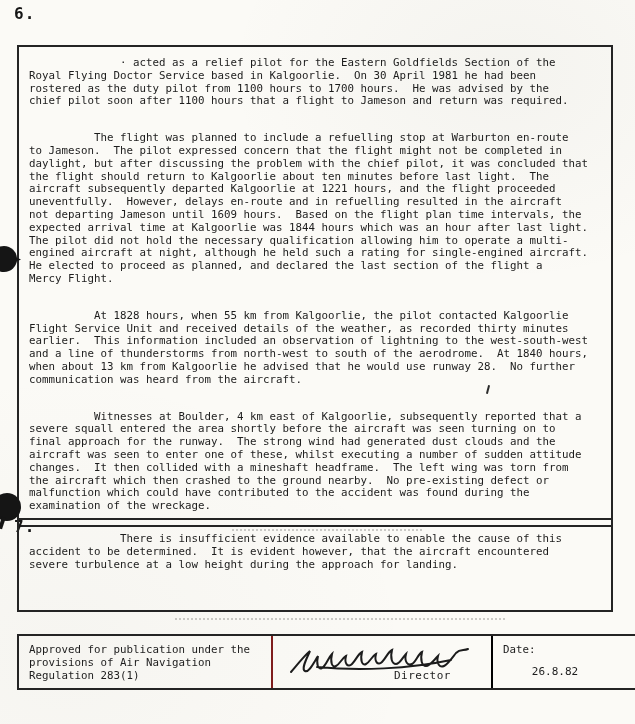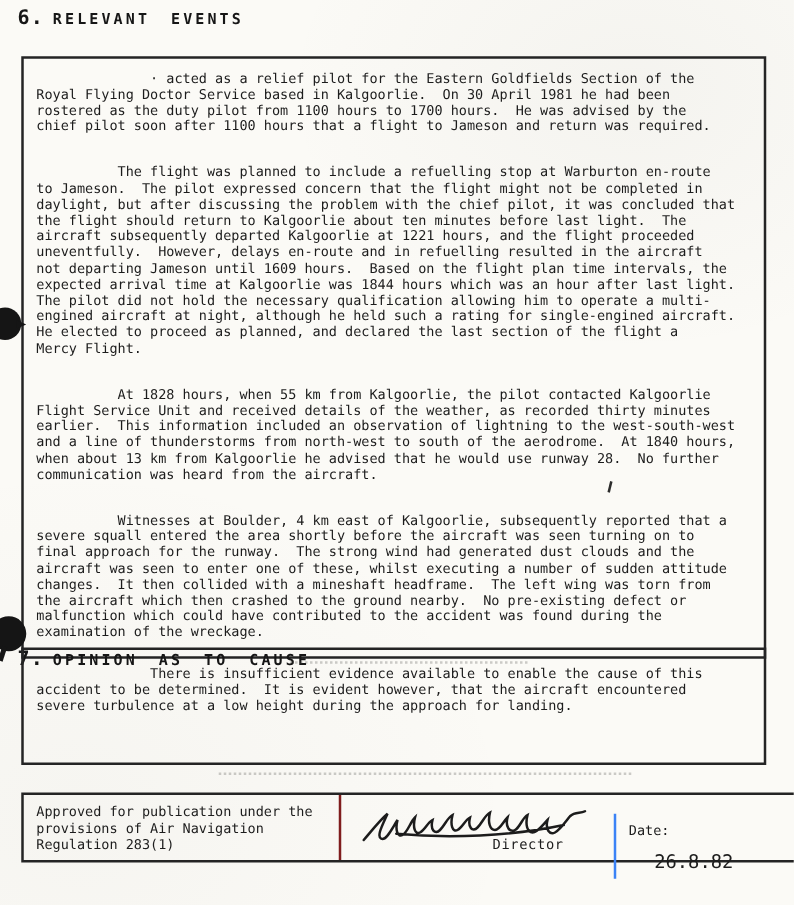--- a/index.html
+++ b/index.html
@@ -82,23 +82,22 @@
     width: 252px;
     padding: 7px 0 0 10px;
   }
   #signature-cell {
     width: 220px;
     border-left: 2px solid #7f1d1d;
     position: relative;
   }
   #date-cell {
     width: 120px;
-    border-left: 2px solid #3b82f6;
+    border-left: 2px solid #000000;
     padding: 7px 0 0 10px;
-    margin-top: 15px;
   }
   .small-text {
     font-size: 10.8px;
     line-height: 13px;
     white-space: pre;
     margin: 0;
     font-family: inherit;
   }
   #signature-svg {
     position: absolute;
@@ -109,21 +108,21 @@
   }
   #director-label {
     position: absolute;
     left: 121px;
     bottom: 6px;
     font-size: 11px;
     letter-spacing: 0.5px;
   }
   #date-value {
     margin-top: 9px;
-    font-size: 15px;
+    font-size: 11px;
     text-align: center;
     padding-right: 4px;
   }
 
   
   .hole-punch {
     position: absolute;
     background: #151515;
     border-radius: 50%;
   }
@@ -160,21 +159,20 @@
     width: 2px; height: 9px;
     background: #2c2c2c;
     transform: rotate(14deg);
   }
 </style>
 </head>
 <body>
 
 <div class="sec-heading" id="heading-6">
   <span class="sec-num">6.</span>
-  <span class="sec-title">RELEVANT EVENTS</span>
 </div>
 
 <div class="doc-box" id="events-box">
   <pre class="para">              · acted as a relief pilot for the Eastern Goldfields Section of the
 Royal Flying Doctor Service based in Kalgoorlie.  On 30 April 1981 he had been
 rostered as the duty pilot from 1100 hours to 1700 hours.  He was advised by the
 chief pilot soon after 1100 hours that a flight to Jameson and return was required.</pre>
   <pre class="para">          The flight was planned to include a refuelling stop at Warburton en-route
 to Jameson.  The pilot expressed concern that the flight might not be completed in
 daylight, but after discussing the problem with the chief pilot, it was concluded that
@@ -198,21 +196,20 @@
 final approach for the runway.  The strong wind had generated dust clouds and the
 aircraft was seen to enter one of these, whilst executing a number of sudden attitude
 changes.  It then collided with a mineshaft headframe.  The left wing was torn from
 the aircraft which then crashed to the ground nearby.  No pre-existing defect or
 malfunction which could have contributed to the accident was found during the
 examination of the wreckage.</pre>
 </div>
 
 <div class="sec-heading" id="heading-7">
   <span class="sec-num">7.</span>
-  <span class="sec-title">OPINION AS TO CAUSE</span>
 </div>
 
 <div class="doc-box" id="opinion-box">
   <pre class="para">              There is insufficient evidence available to enable the cause of this
 accident to be determined.  It is evident however, that the aircraft encountered
 severe turbulence at a low height during the approach for landing.</pre>
 </div>
 
 <div id="approval-table">
   <div class="appr-cell" id="approval-cell">

